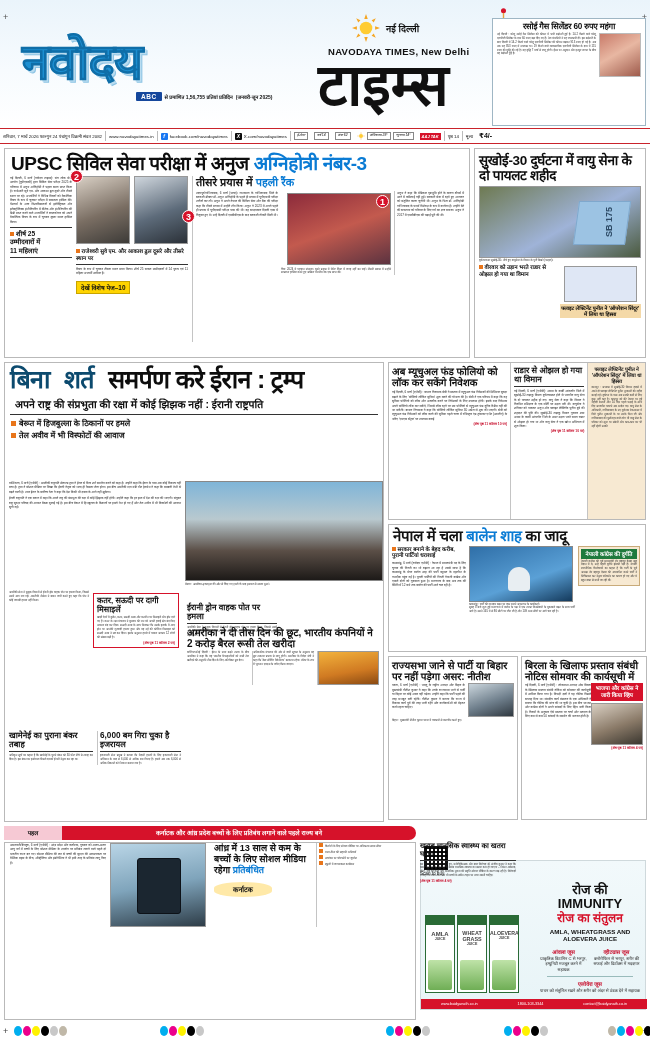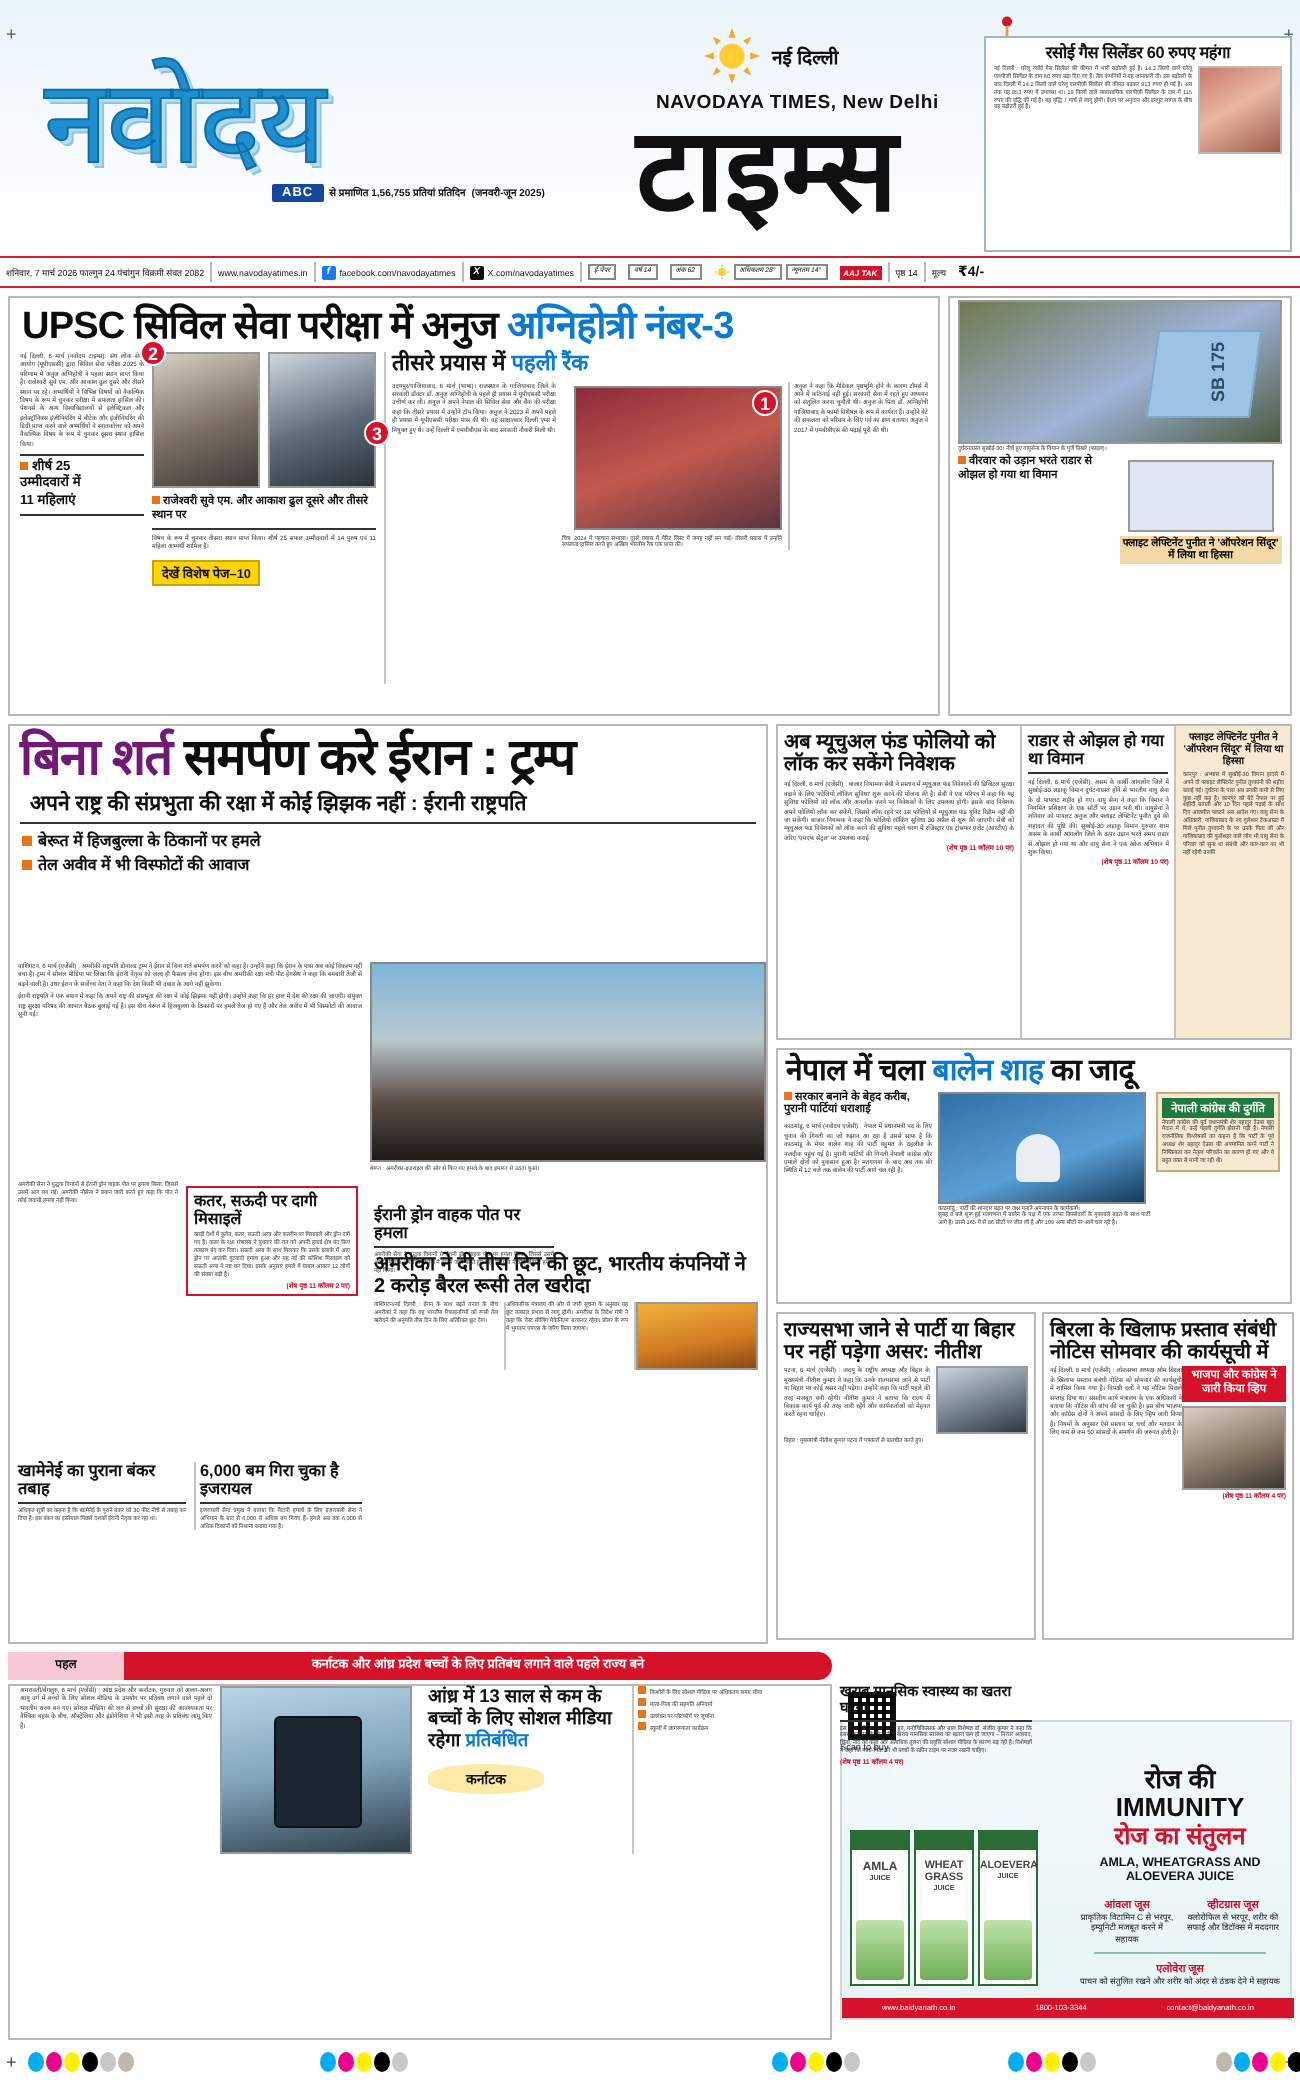--- a/index.html
+++ b/index.html
@@ -20,21 +20,21 @@
 
   
   .masthead { position:absolute; left:0; top:0; width:650px; height:128px;
     background: linear-gradient(180deg,#eaf4fb 0%, #f7fbfe 55%, #ffffff 100%); }
   .reg-tl { position:absolute; left:3px; top:12px; font-size:9px; color:#555; }
   .reg-tr { position:absolute; right:3px; top:12px; font-size:9px; color:#555; }
 
   .logo-wrap { position:absolute; left:22px; top:20px; width:350px; height:100px; }
   .logo-hindi {
     font-family: "Liberation Serif", "DejaVu Serif", serif;
-    font-size: 58px; font-weight: 400; color: #1d8fd1; letter-spacing: -1px;
+    font-size: 50px; font-weight: 700; color: #1d8fd1; letter-spacing: -1px;
     line-height: 84px;
     text-shadow: 2px 2px 0 #b9dcf0, 3px 3px 0 #8ec4e4;
     -webkit-text-stroke: 1px #0f6ea8;
   }
   .abc-row { position:absolute; left:136px; top:92px; display:flex; align-items:center; gap:3px; }
   .abc-badge { background:#15479c; color:#fff; font-size:6.5px; font-weight:700;
     padding:1px 5px; border-radius:1px; letter-spacing:0.5px; }
   .abc-text { font-size:5px; color:#111; font-weight:700; }
 
   .sun { position:absolute; left:352px; top:14px; width:28px; height:28px; }
@@ -109,21 +109,21 @@
   .sk-img .tailtxt { position:absolute; right:16px; top:30px; font-size:9px; font-weight:700;
     color:#2d4a66; transform:rotate(-90deg); }
   .pilot-box { margin:2px 4px; border:1px solid #999; background:#dfe7f5; height:36px; position:relative; }
   .pilot-cap { background:#f4d9a8; font-size:5.2px; font-weight:700; text-align:center;
     line-height:1.2; padding:1px; }
 
   
   .iran { left:4px; top:362px; width:380px; height:460px; }
   .iran-head { font-size:25px; font-weight:700; color:#0d0d0d; line-height:1.04;
     padding:3px 5px 0; letter-spacing:-0.7px; white-space:nowrap; }
-  .iran-head .hl { color:#701a75; }
+  .iran-head .hl { color:#0c4a6e;font-family:Liberation Mono, monospace; }
   .iran-sub { font-size:10.5px; font-weight:700; color:#111; padding:2px 5px 3px;
     border-bottom:1px solid #333; margin:0 5px; }
   .iran-bullets { padding:3px 6px 2px; }
   .iran-bullets div { font-size:8px; font-weight:700; color:#111; line-height:1.45; }
   .iran-bullets .sq { display:inline-block; width:5px; height:5px; background:#e8751a; margin-right:3px; }
   .iran-photo { position:absolute; left:180px; top:118px; width:198px; height:100px;
     background:linear-gradient(180deg,#7fb5d8 0%,#b9c9cf 38%,#5b4f47 70%,#1d1a18 100%);
     border:0.5px solid #888; }
   .iran-cap { position:absolute; left:180px; top:219px; width:198px; font-size:2.9px; color:#333; }
 
@@ -339,20 +339,21 @@
           </div>
           <div style="width:70px;" class="colrule">
             <div class="tiny" style="padding-left:2px;">अनुज ने कहा कि मेडिकल पृष्ठभूमि होने के कारण टॉपर्स में आने में कठिनाई नहीं हुई। सरकारी सेवा में रहते हुए अध्ययन को संतुलित करना चुनौती थी। अनुज के पिता डॉ. अग्निहोत्री गाजियाबाद के फार्मा विशेषज्ञ के रूप में कार्यरत हैं। उन्होंने बेटे की सफलता को परिवार के लिए गर्व का क्षण बताया। अनुज ने 2017 में एमबीबीएस की पढ़ाई पूरी की थी।</div>
           </div>
         </div>
       </div>
     </div>
   </div>
 
   <div class="blk sukhoi">
+    <div class="sk-head">सुखोई-30 दुर्घटना में वायु सेना के दो पायलट शहीद</div>
     <div class="sk-img">
       <div class="tail"></div>
       <div class="tailtxt">SB 175</div>
     </div>
     <div class="cap" style="padding:1px 4px; font-size:2.8px;">दुर्घटनाग्रस्त सुखोई-30। नीचे हुए वायुसेना के विमान के पुर्जे बिखरे (फाइल)।</div>
     <div style="display:flex; padding:0 4px; gap:3px;">
       <div style="width:78px;">
         <div class="cap-orange">
           <span class="sq"></span><span>वीरवार को उड़ान भरते</span>
           <span>राडार से ओझल हो गया था विमान</span>

